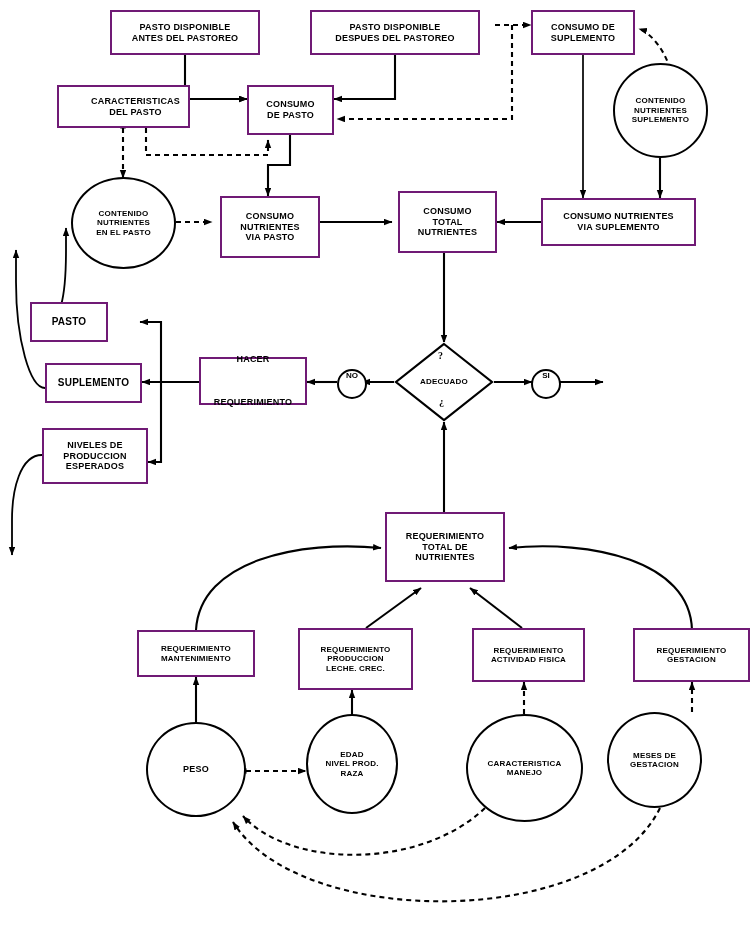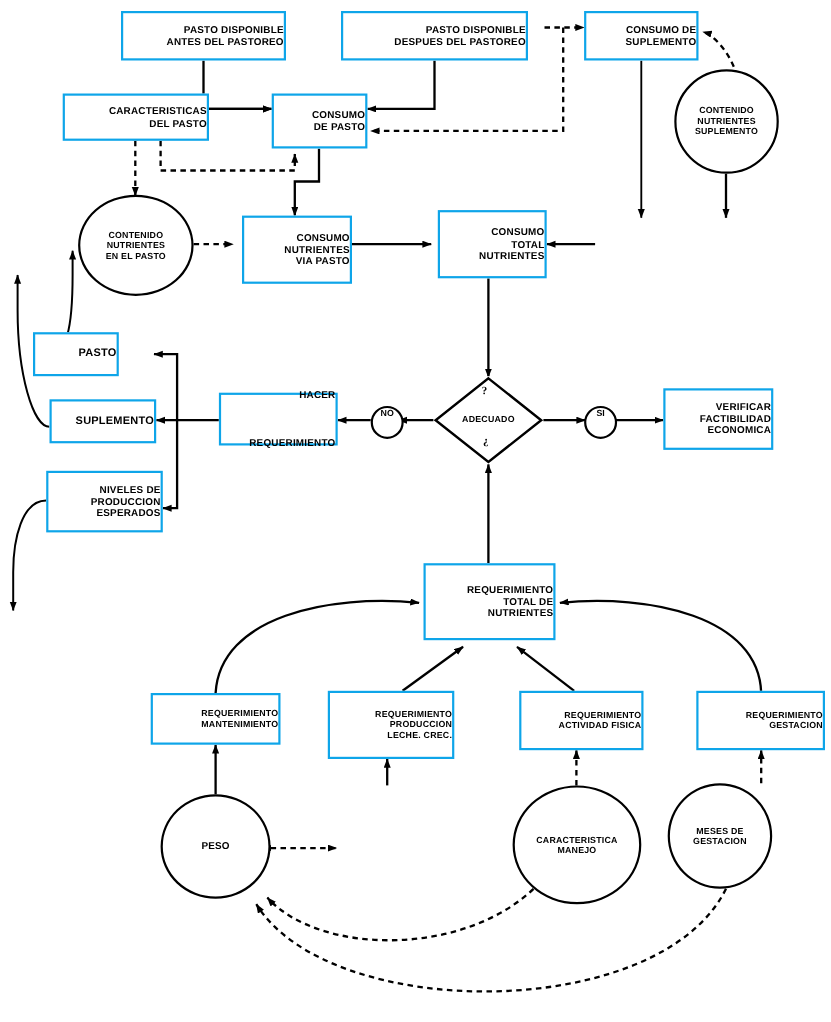--- a/index.html
+++ b/index.html
@@ -3,21 +3,21 @@
 <meta charset="utf-8">
 <title>Flujograma Nutricion</title>
 <style>
   html,body{margin:0;padding:0;background:#ffffff;}
   body{font-family:"Liberation Sans", sans-serif;}
   #stage{position:relative;width:755px;height:929px;background:#fff;overflow:hidden;}
   #edges{position:absolute;left:0;top:0;width:755px;height:929px;}
   .node{position:absolute;box-sizing:border-box;display:flex;flex-direction:column;
         align-items:center;justify-content:center;text-align:center;color:#000;
         font-weight:bold;letter-spacing:.2px;line-height:1.18;}
-  .box{border:2px solid #0ea5e9;background:#fff;align-items:flex-end;}
+  .box{border:2px solid #701a75;background:#fff;}
   .ell{border:2px solid #000;background:#fff;border-radius:50%;}
   .dia{background:#fff;}
   .dia .diashape{position:absolute;left:0;top:0;width:100%;height:100%;}
   .lbl{display:block;white-space:nowrap;}
   .t9{font-size:9px;}
   .t8{font-size:8px;}
   .t10{font-size:10px;}
   .smallcirc{position:absolute;border:2px solid #000;border-radius:50%;background:#fff;
         display:flex;justify-content:center;font-size:8px;font-weight:bold;}
   .qmark{position:absolute;font-size:10px;font-weight:bold;font-family:"Liberation Serif",serif;}
@@ -162,20 +162,24 @@
     <span class="lbl">NUTRIENTES</span>
     <span class="lbl">VIA PASTO</span>
   </div>
 
   <div class="node box t9" style="left:398px;top:191px;width:99px;height:62px;">
     <span class="lbl">CONSUMO</span>
     <span class="lbl">TOTAL</span>
     <span class="lbl">NUTRIENTES</span>
   </div>
 
+  <div class="node box t9" style="left:541px;top:198px;width:155px;height:48px;">
+    <span class="lbl">CONSUMO NUTRIENTES</span>
+    <span class="lbl">VIA SUPLEMENTO</span>
+  </div>
 
   <div class="node box t10" style="left:30px;top:302px;width:78px;height:40px;">
     <span class="lbl">PASTO</span>
   </div>
 
   <div class="node box t10" style="left:45px;top:363px;width:97px;height:40px;">
     <span class="lbl">SUPLEMENTO</span>
   </div>
 
   <div class="node box t9" style="left:42px;top:428px;width:106px;height:56px;">
@@ -199,25 +203,20 @@
   </div>
 
   <div class="smallcirc" style="left:337px;top:369px;width:26px;height:26px;">
     <span>NO</span>
   </div>
 
   <div class="smallcirc" style="left:531px;top:369px;width:26px;height:26px;">
     <span>SI</span>
   </div>
 
-  <div class="node box t9" style="left:603px;top:353px;width:100px;height:56px;">
-    <span class="lbl">VERIFICAR</span>
-    <span class="lbl">FACTIBILIDAD</span>
-    <span class="lbl">ECONOMICA</span>
-  </div>
 
   <div class="node box t9" style="left:385px;top:512px;width:120px;height:70px;">
     <span class="lbl">REQUERIMIENTO</span>
     <span class="lbl">TOTAL DE</span>
     <span class="lbl">NUTRIENTES</span>
   </div>
 
   <div class="node box t8" style="left:137px;top:630px;width:118px;height:47px;">
     <span class="lbl">REQUERIMIENTO</span>
     <span class="lbl">MANTENIMIENTO</span>
@@ -236,20 +235,25 @@
 
   <div class="node box t8" style="left:633px;top:628px;width:117px;height:54px;">
     <span class="lbl">REQUERIMIENTO</span>
     <span class="lbl">GESTACION</span>
   </div>
 
   <div class="node ell t9" style="left:146px;top:722px;width:100px;height:95px;text-align:right;">
     <span class="lbl">PESO</span>
   </div>
 
+  <div class="node ell t8" style="left:306px;top:714px;width:92px;height:100px;">
+    <span class="lbl">EDAD</span>
+    <span class="lbl">NIVEL PROD.</span>
+    <span class="lbl">RAZA</span>
+  </div>
 
   <div class="node ell t8" style="left:466px;top:714px;width:117px;height:108px;">
     <span class="lbl">CARACTERISTICA</span>
     <span class="lbl">MANEJO</span>
   </div>
 
   <div class="node ell t8" style="left:607px;top:712px;width:95px;height:96px;">
     <span class="lbl">MESES DE</span>
     <span class="lbl">GESTACION</span>
   </div>

